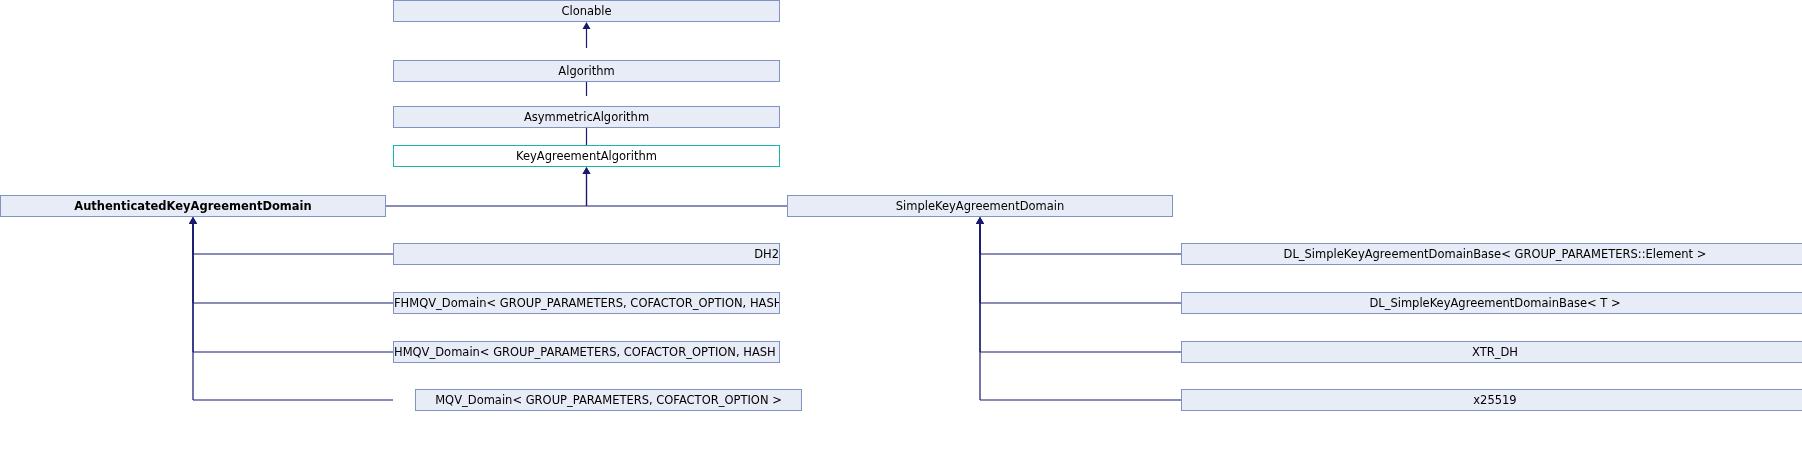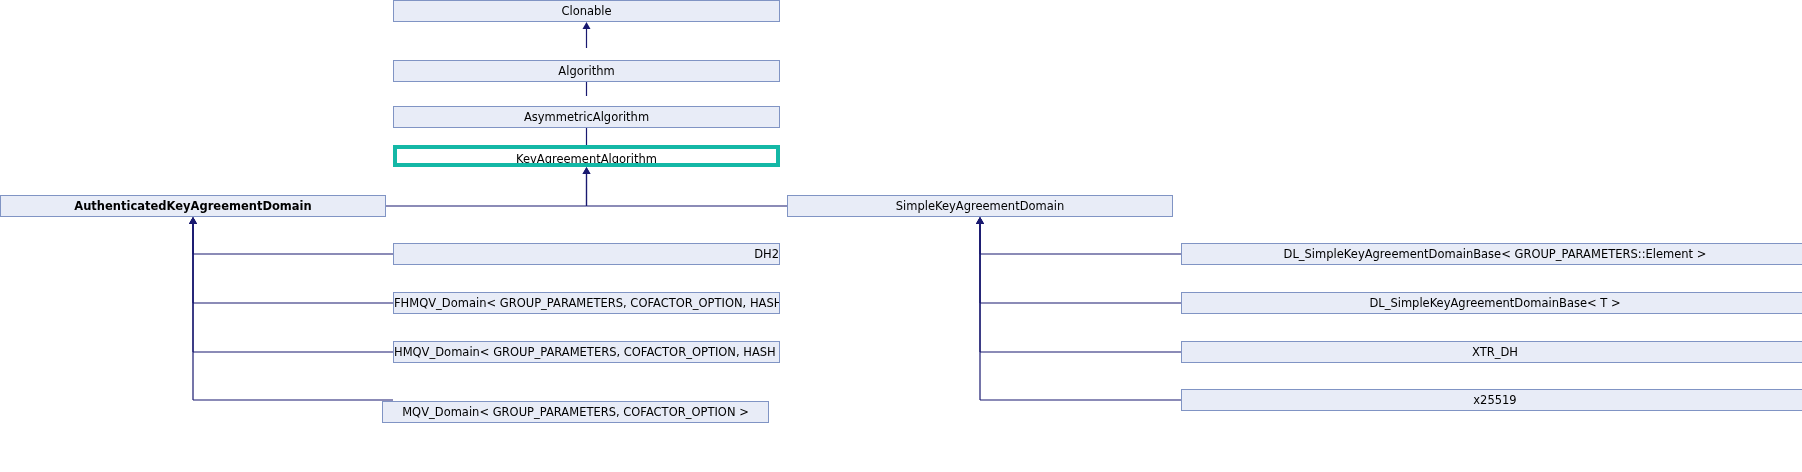--- a/index.html
+++ b/index.html
@@ -19,21 +19,21 @@
     height:22px;
     line-height:20px;
     text-align:center;
     font-size:11.5px;
     color:#000000;
     white-space:nowrap;
     overflow:hidden;
   }
   .node.focus{
     background:#ffffff;
-    border:4px solid #14b8a6;
+    border:1px solid #14b8a6;
   }
   .node .lbl{display:block;width:100%;}
 
   svg#wires{
     position:absolute;left:0;top:0;
     width:1802px;height:472px;
     pointer-events:none;
   }
 </style>
 </head>
@@ -99,21 +99,21 @@
       </div>
       <div class="node" style="left: 393px; top: 243px; width: 387px; text-align: right;">
         <span class="lbl">DH2</span>
       </div>
       <div class="node" style="left: 393px; top: 292px; width: 387px;">
         <span class="lbl">FHMQV_Domain&lt; GROUP_PARAMETERS, COFACTOR_OPTION, HASH &gt;</span>
       </div>
       <div class="node" style="left: 393px; top: 341px; width: 387px;">
         <span class="lbl">HMQV_Domain&lt; GROUP_PARAMETERS, COFACTOR_OPTION, HASH &gt;</span>
       </div>
-      <div class="node" style="left: 382px; top: 389px; width: 387px; margin-top: 12px;">
+      <div class="node" style="left: 415px; top: 389px; width: 387px;">
         <span class="lbl">MQV_Domain&lt; GROUP_PARAMETERS, COFACTOR_OPTION &gt;</span>
       </div>
       <div class="node" style="left: 1181px; top: 243px; width: 628px;">
         <span class="lbl">DL_SimpleKeyAgreementDomainBase&lt; GROUP_PARAMETERS::Element &gt;</span>
       </div>
       <div class="node" style="left: 1181px; top: 292px; width: 628px;">
         <span class="lbl">DL_SimpleKeyAgreementDomainBase&lt; T &gt;</span>
       </div>
       <div class="node" style="left: 1181px; top: 341px; width: 628px;">
         <span class="lbl">XTR_DH</span>

